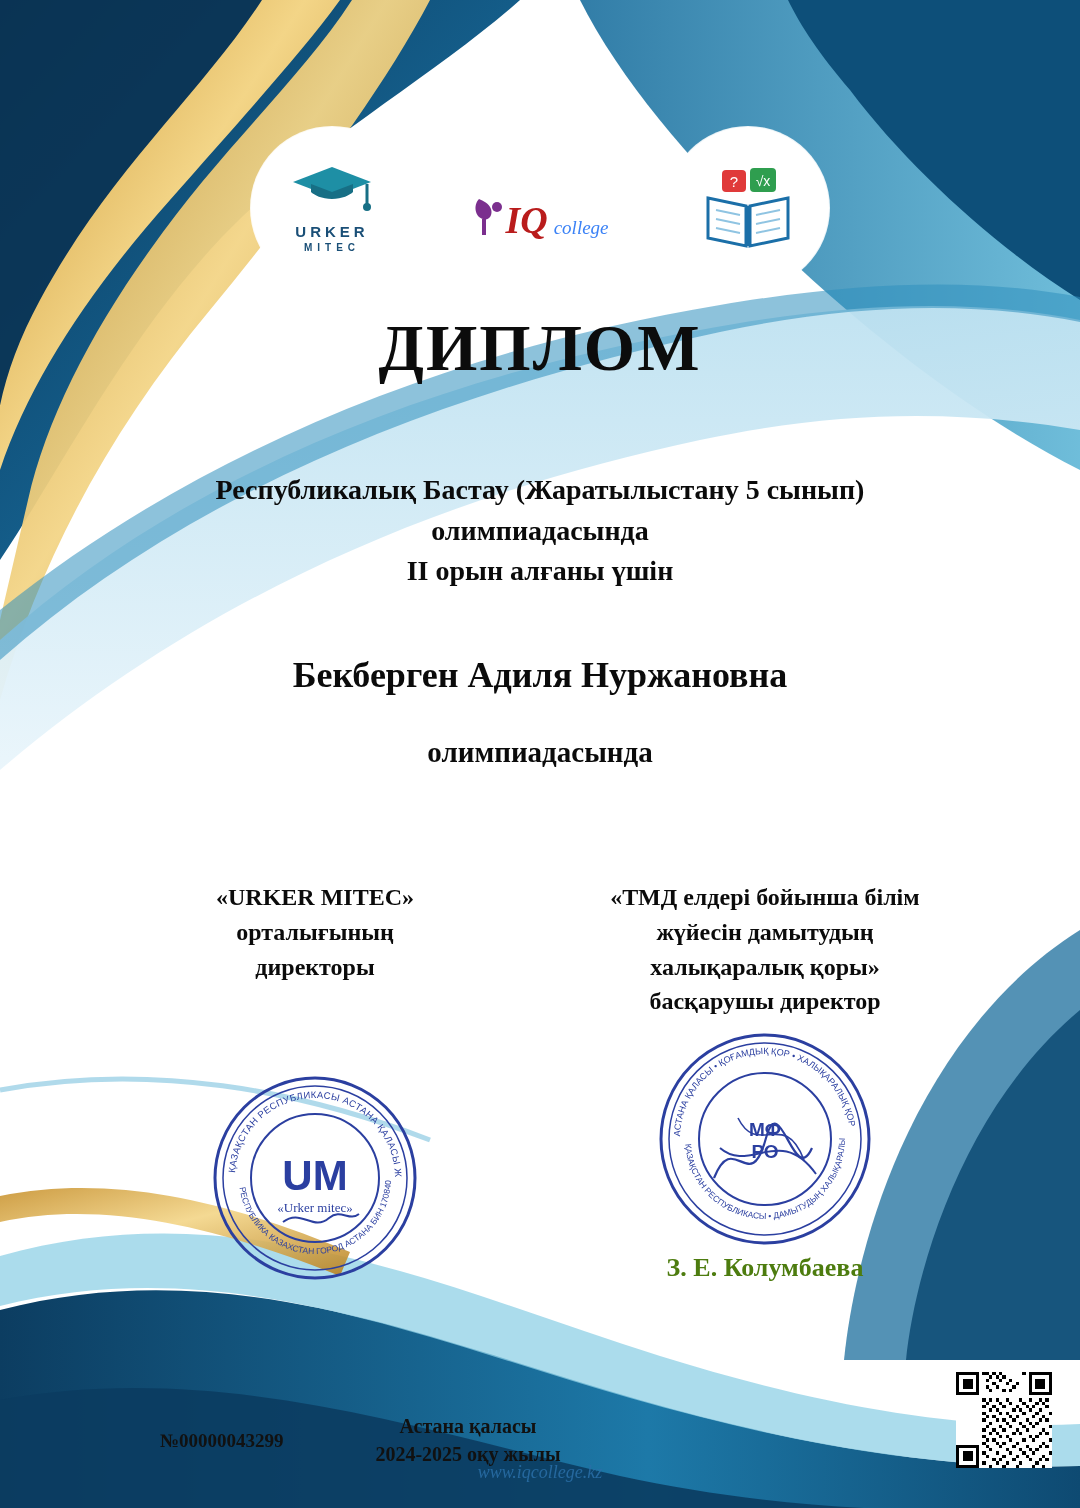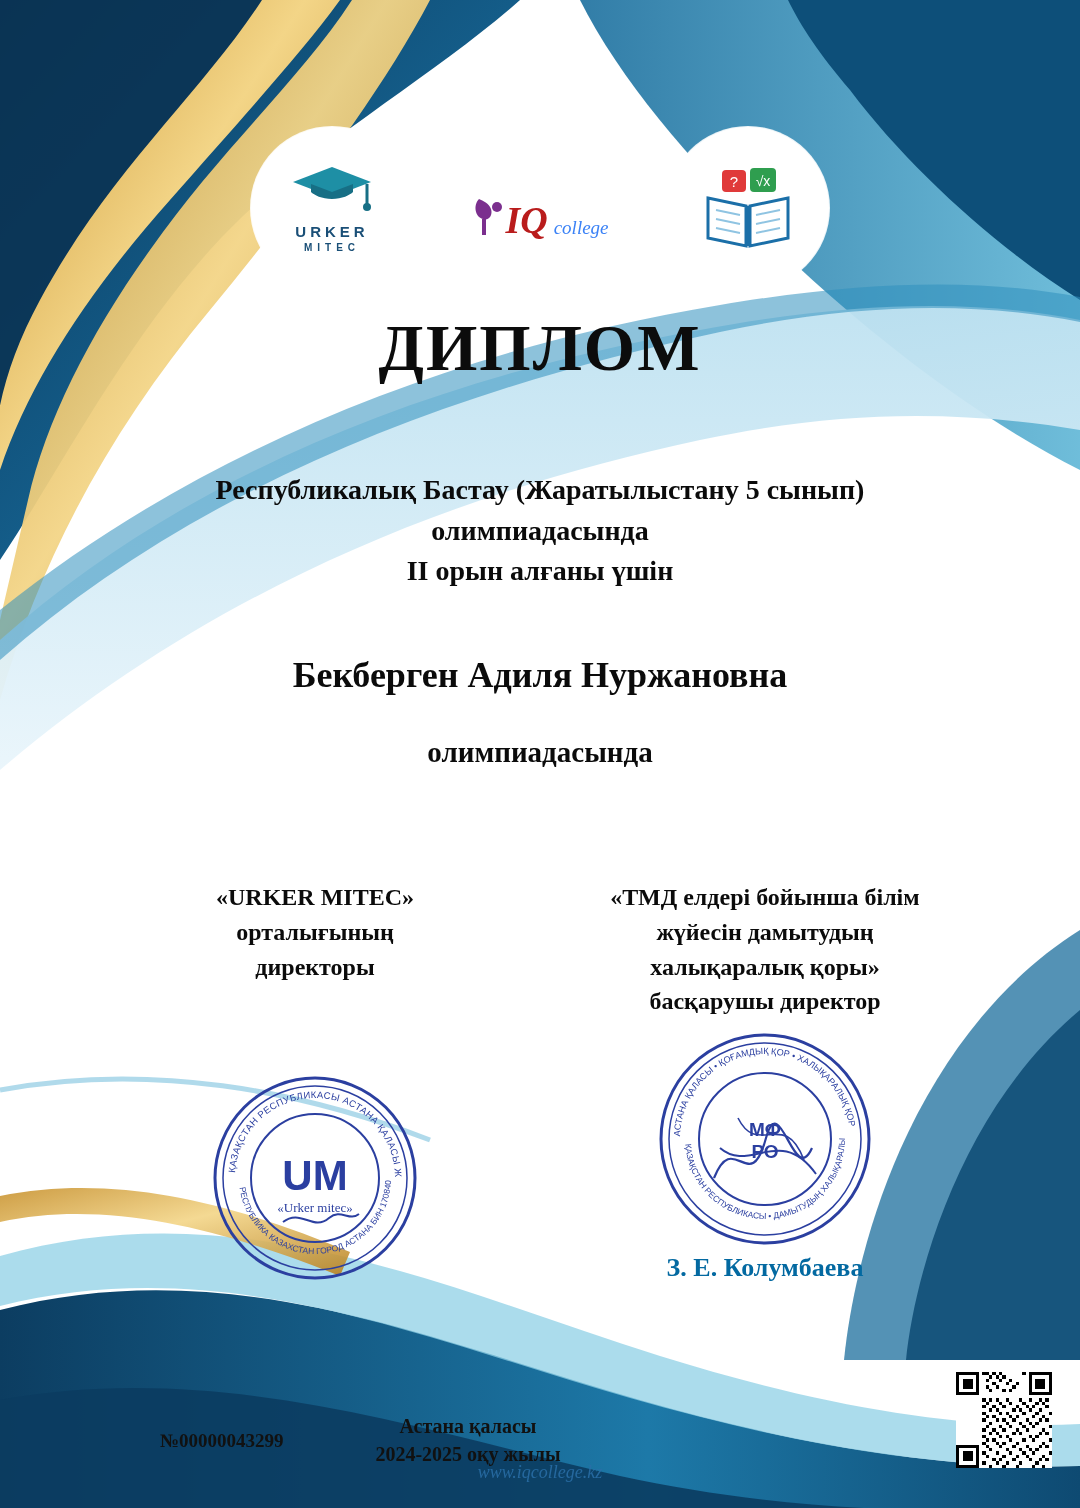--- a/index.html
+++ b/index.html
@@ -162,21 +162,21 @@
   .stamp-wrap {
     height: 220px;
     display: flex;
     align-items: center;
     justify-content: center;
     margin-top: 14px;
   }
   .sig-name {
     font-size: 26px;
     font-weight: 700;
-    color: #0369a1;
+    color: #4d7c0f;
     margin-top: 4px;
     text-align: center;
   }
   .sig-col.left .stamp-wrap { margin-top: 84px; }
   .sig-col.right .stamp-wrap { margin-top: 10px; }
 
   
   .footer-serial {
     position: absolute;
     left: 160px;

